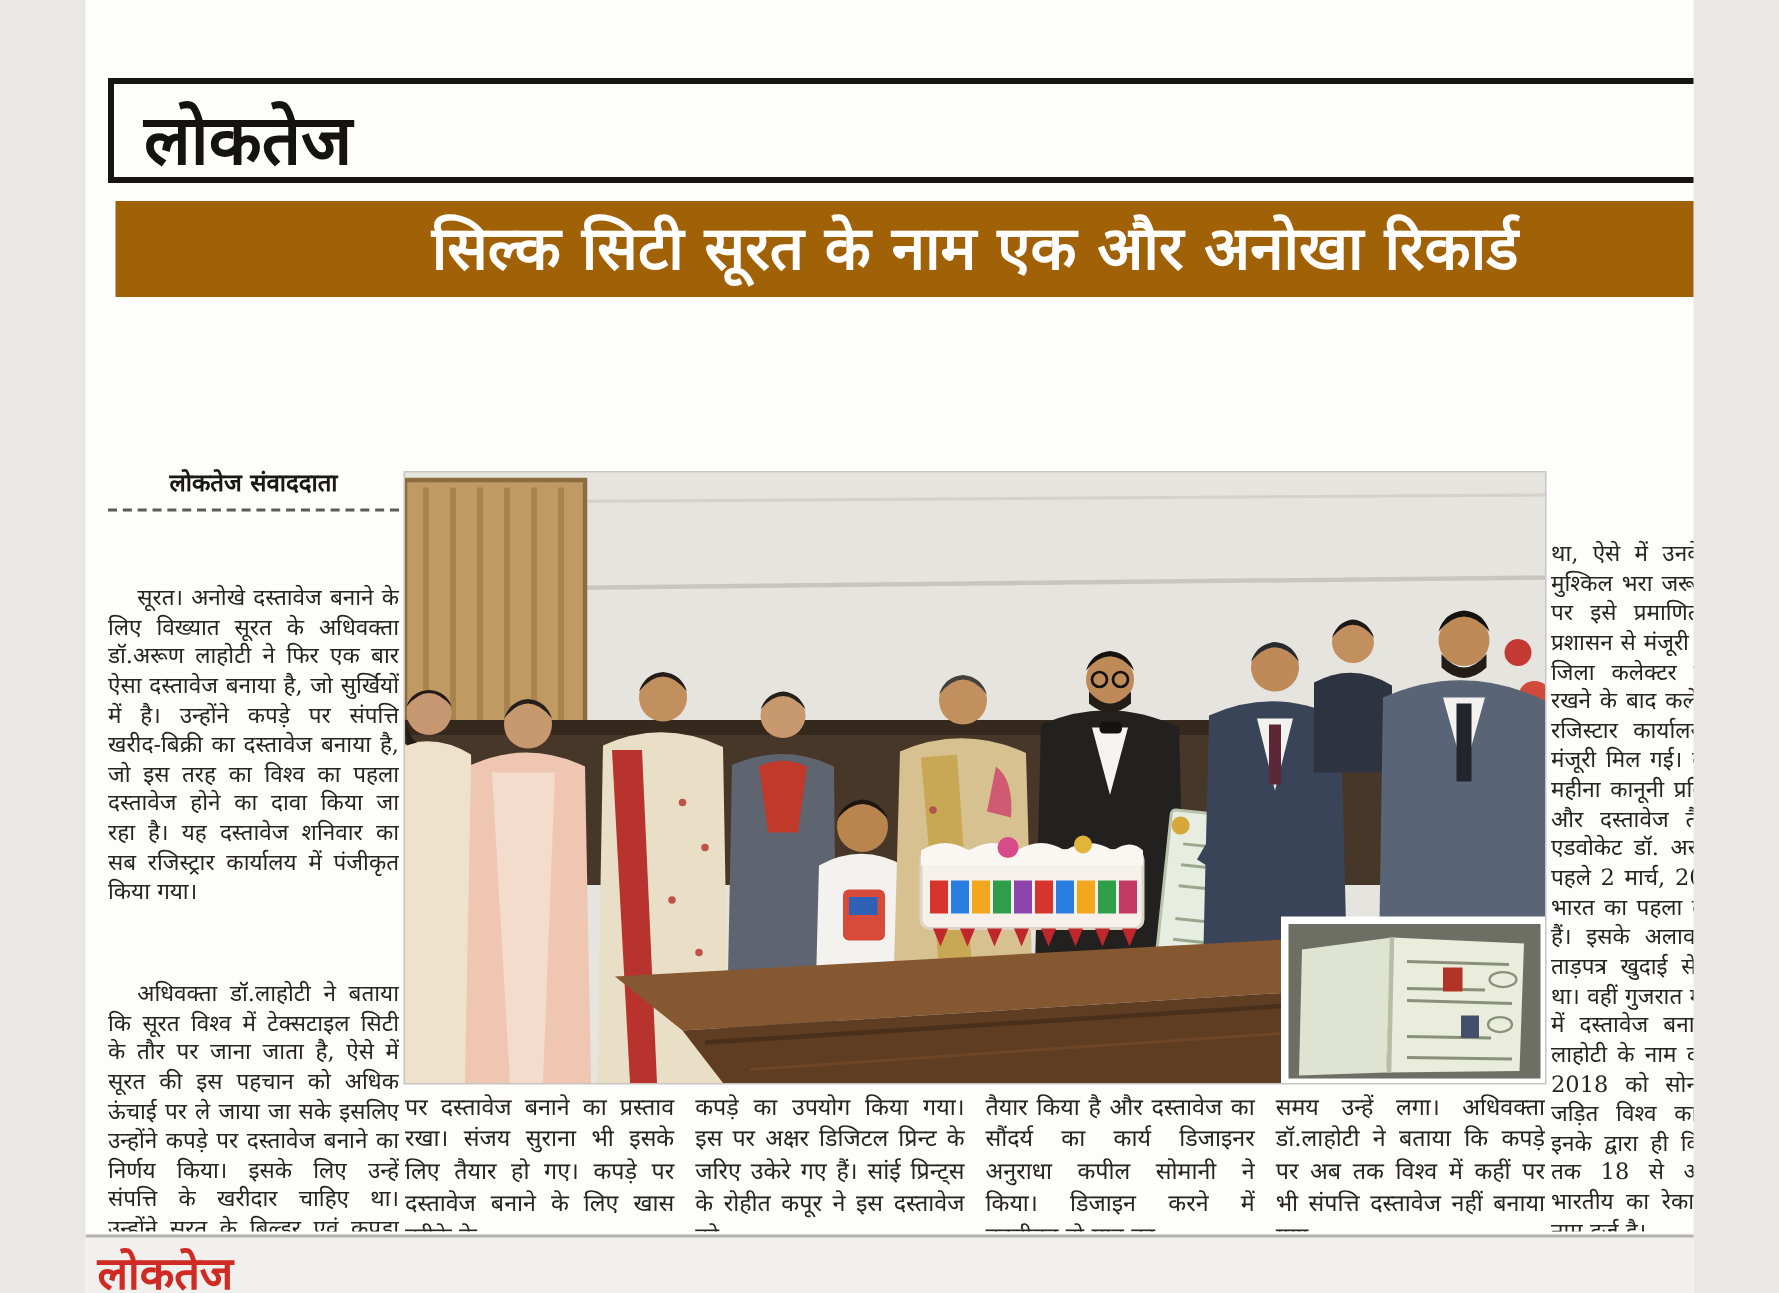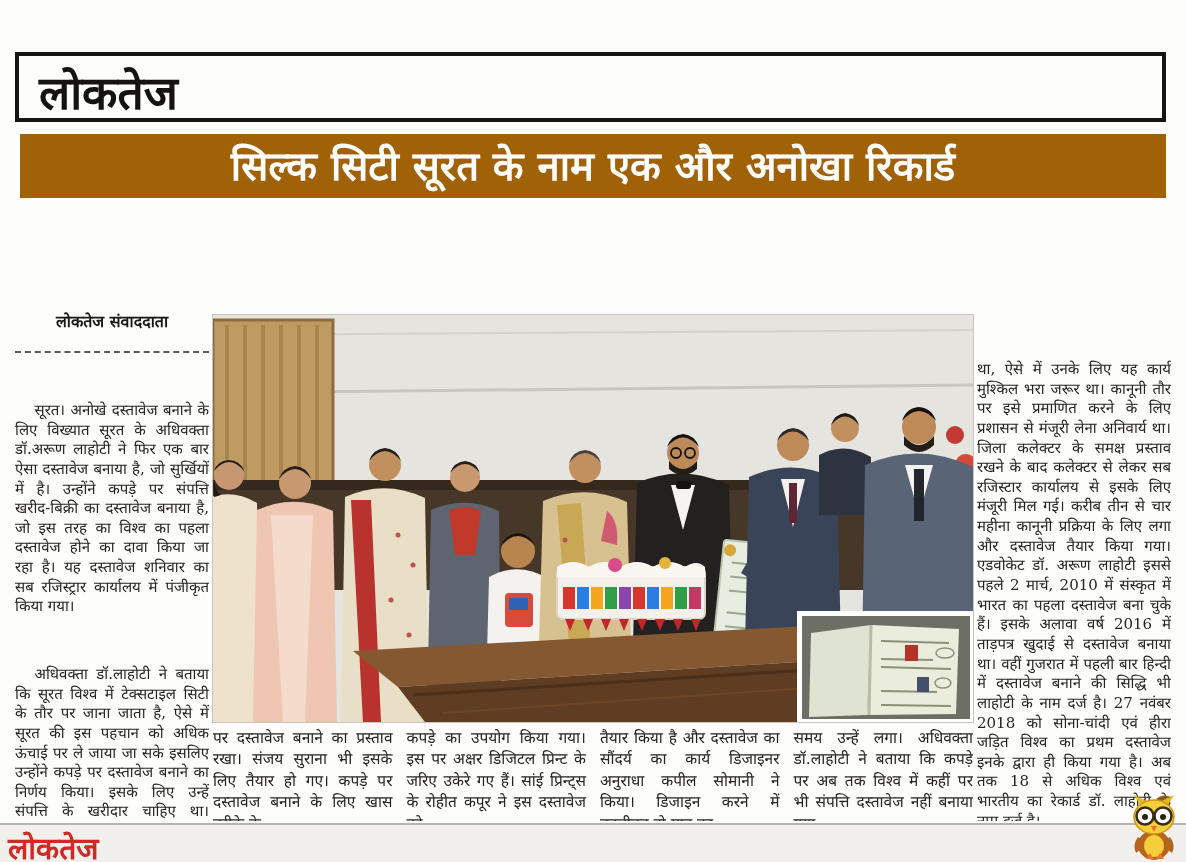--- a/index.html
+++ b/index.html
@@ -1,18 +1,18 @@
 <!DOCTYPE html>
 <html><head>
 <meta charset="utf-8">
 <style>
   * { margin:0; padding:0; box-sizing:border-box; }
   html,body { background:#e9e8e6; }
   .page {
-    position:relative; width:1186px; height:862px; background:#fdfdfc;
+    position:relative; width:1072px; height:862px; background:#fdfdfc;
     font-family:"DejaVu Sans", sans-serif; overflow:hidden; margin:0 auto;
     color:#1c1b1a;
   }
   
   .top-box{
     position:absolute; left:15px; top:52px; width:1151px; height:70px;
     border:4px solid #171514; background:#fdfdfc;
   }
   .masthead-title{
     position:absolute; left:20px; top:4px; font-size:46px; font-weight:800;
@@ -38,21 +38,21 @@
   }
   
   .col{
     position:absolute; top:312px; width:194px; height:509px; overflow:hidden;
     font-family:"DejaVu Serif", serif; font-size:15px; line-height:1.31;
     text-align:justify; color:#262422;
   }
   .col-left{ left:15px; }
   .col-right{ left:977px; }
   .byline{
-    text-align:center; font-weight:700; font-size:16px; margin-bottom:18px;
+    text-align:center; font-weight:700; font-size:16px; margin-bottom:6px;
     font-family:"DejaVu Sans", sans-serif; color:#1b1918;
   }
   .dashed-rule{ border-top:2px dashed #5c5a56; margin:4px 0 6px 0; }
   .col p{ text-indent:1.3em;margin-top:48px; }
   .col p.cont{ text-indent:0; }
   
   .photo-wrap{
     position:absolute; left:213px; top:315px; width:760px; height:407px;
     background:#dedcd6; outline:1px solid #c7c5bf; overflow:hidden;
   }

